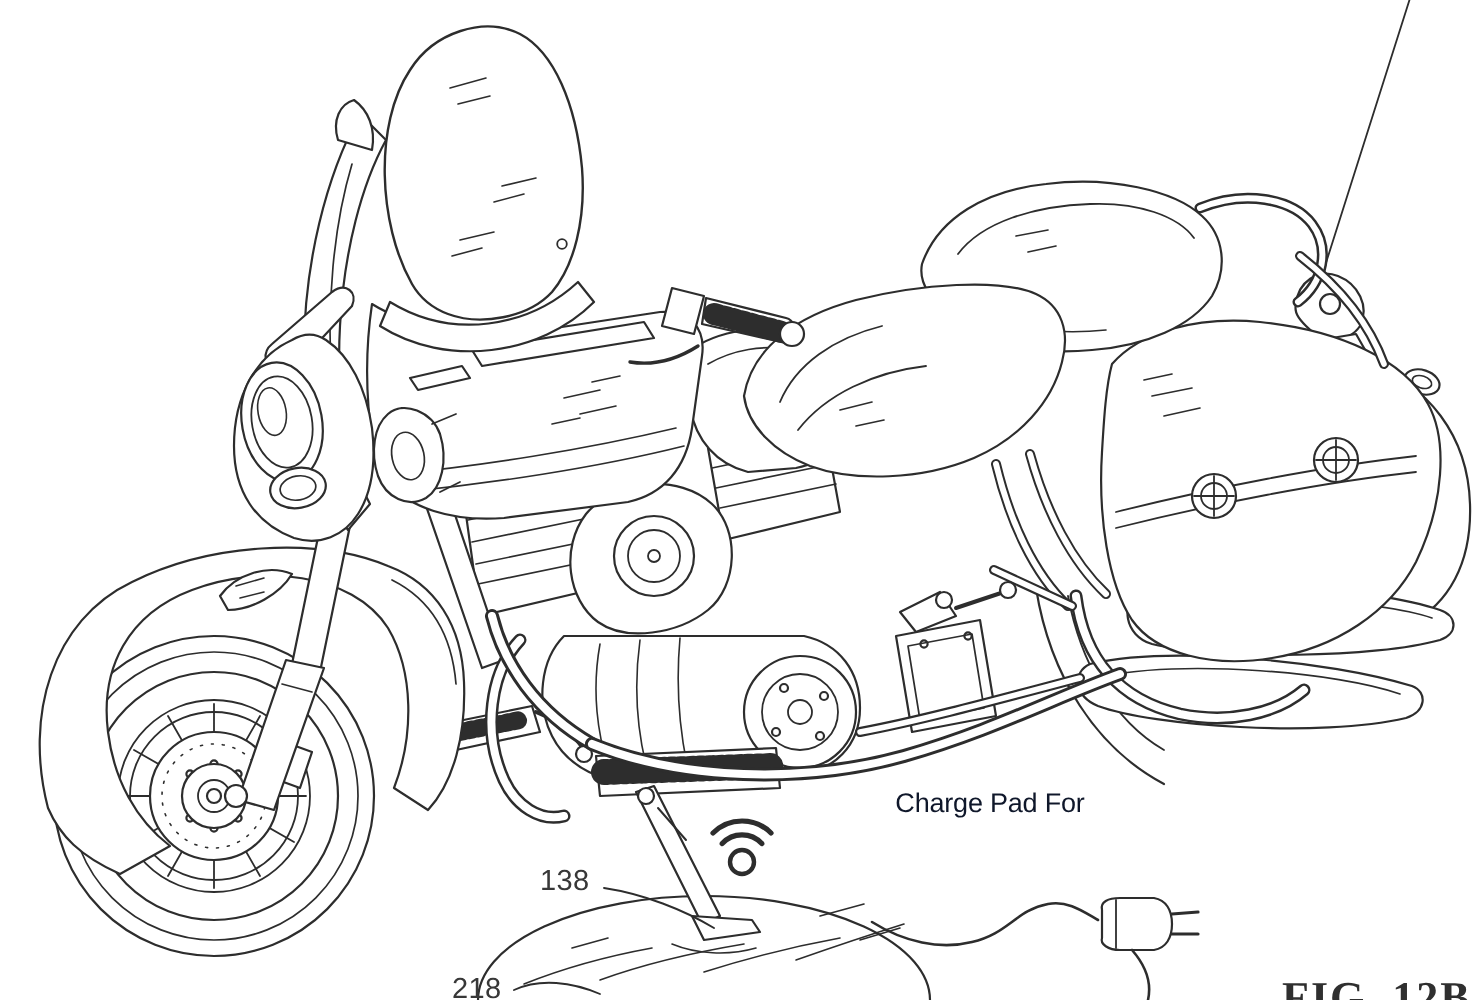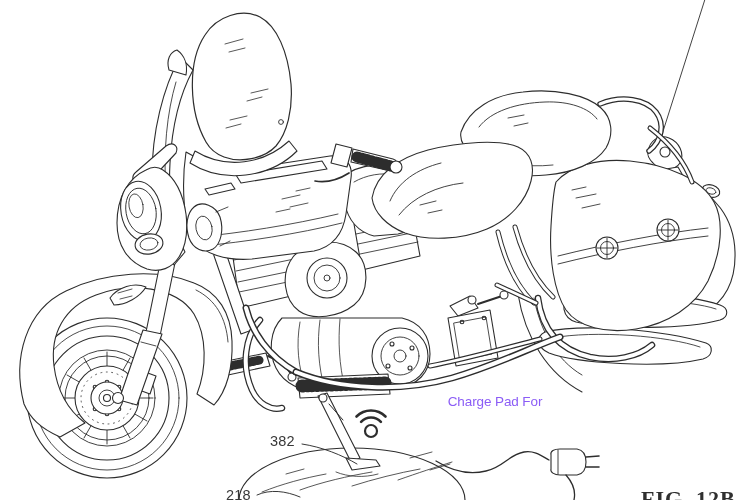--- a/index.html
+++ b/index.html
@@ -2,21 +2,21 @@
 <html><head>
 <meta charset="utf-8">
 <style>
   html,body{margin:0;padding:0;background:#fff;}
   .stage{position:relative;width:740px;height:500px;background:#ffffff;overflow:hidden;
          font-family:"Liberation Sans","DejaVu Sans",sans-serif;}
   .stage svg{position:absolute;left:0;top:0;}
   .label{position:absolute;color:#383838;white-space:nowrap;}
   .ref-num{font-size:14.5px;letter-spacing:.2px;}
   .annotation{left:408px;top:394px;width:174px;text-align:center;
-              font-size:13.5px;line-height:16px;letter-spacing:-.1px;color:#8b5cf6;}
+              font-size:13.5px;line-height:16px;letter-spacing:-.1px;color:#0f172a;}
   .fig-caption{left:641px;top:486px;font-family:"Liberation Serif","DejaVu Serif",serif;
                font-weight:bold;font-size:22px;letter-spacing:1px;color:#2f2f2f;}
   #ref216{left:270px;top:433px;}
   #ref218{left:226px;top:487px;}
 </style>
 </head>
 <body>
 
 <div class="stage">
 
@@ -270,21 +270,21 @@
 
     <g>
       <path d="M302,444 C322,447 342,455 357,464" stroke-width="0.95"></path>
     </g>
     <g>
       <path d="M257,495 C270,489 286,491 300,497" stroke-width="0.95"></path>
     </g>
   </g>
 </svg>
 
-<span id="ref216" class="label ref-num">382</span>
+<span id="ref216" class="label ref-num">138</span>
 <span id="ref218" class="label ref-num">218</span>
 
 <div class="label annotation">
   <div>Charge Pad For</div>
 </div>
 
 <div class="label fig-caption">FIG. 12B</div>
 
 </div>
 

